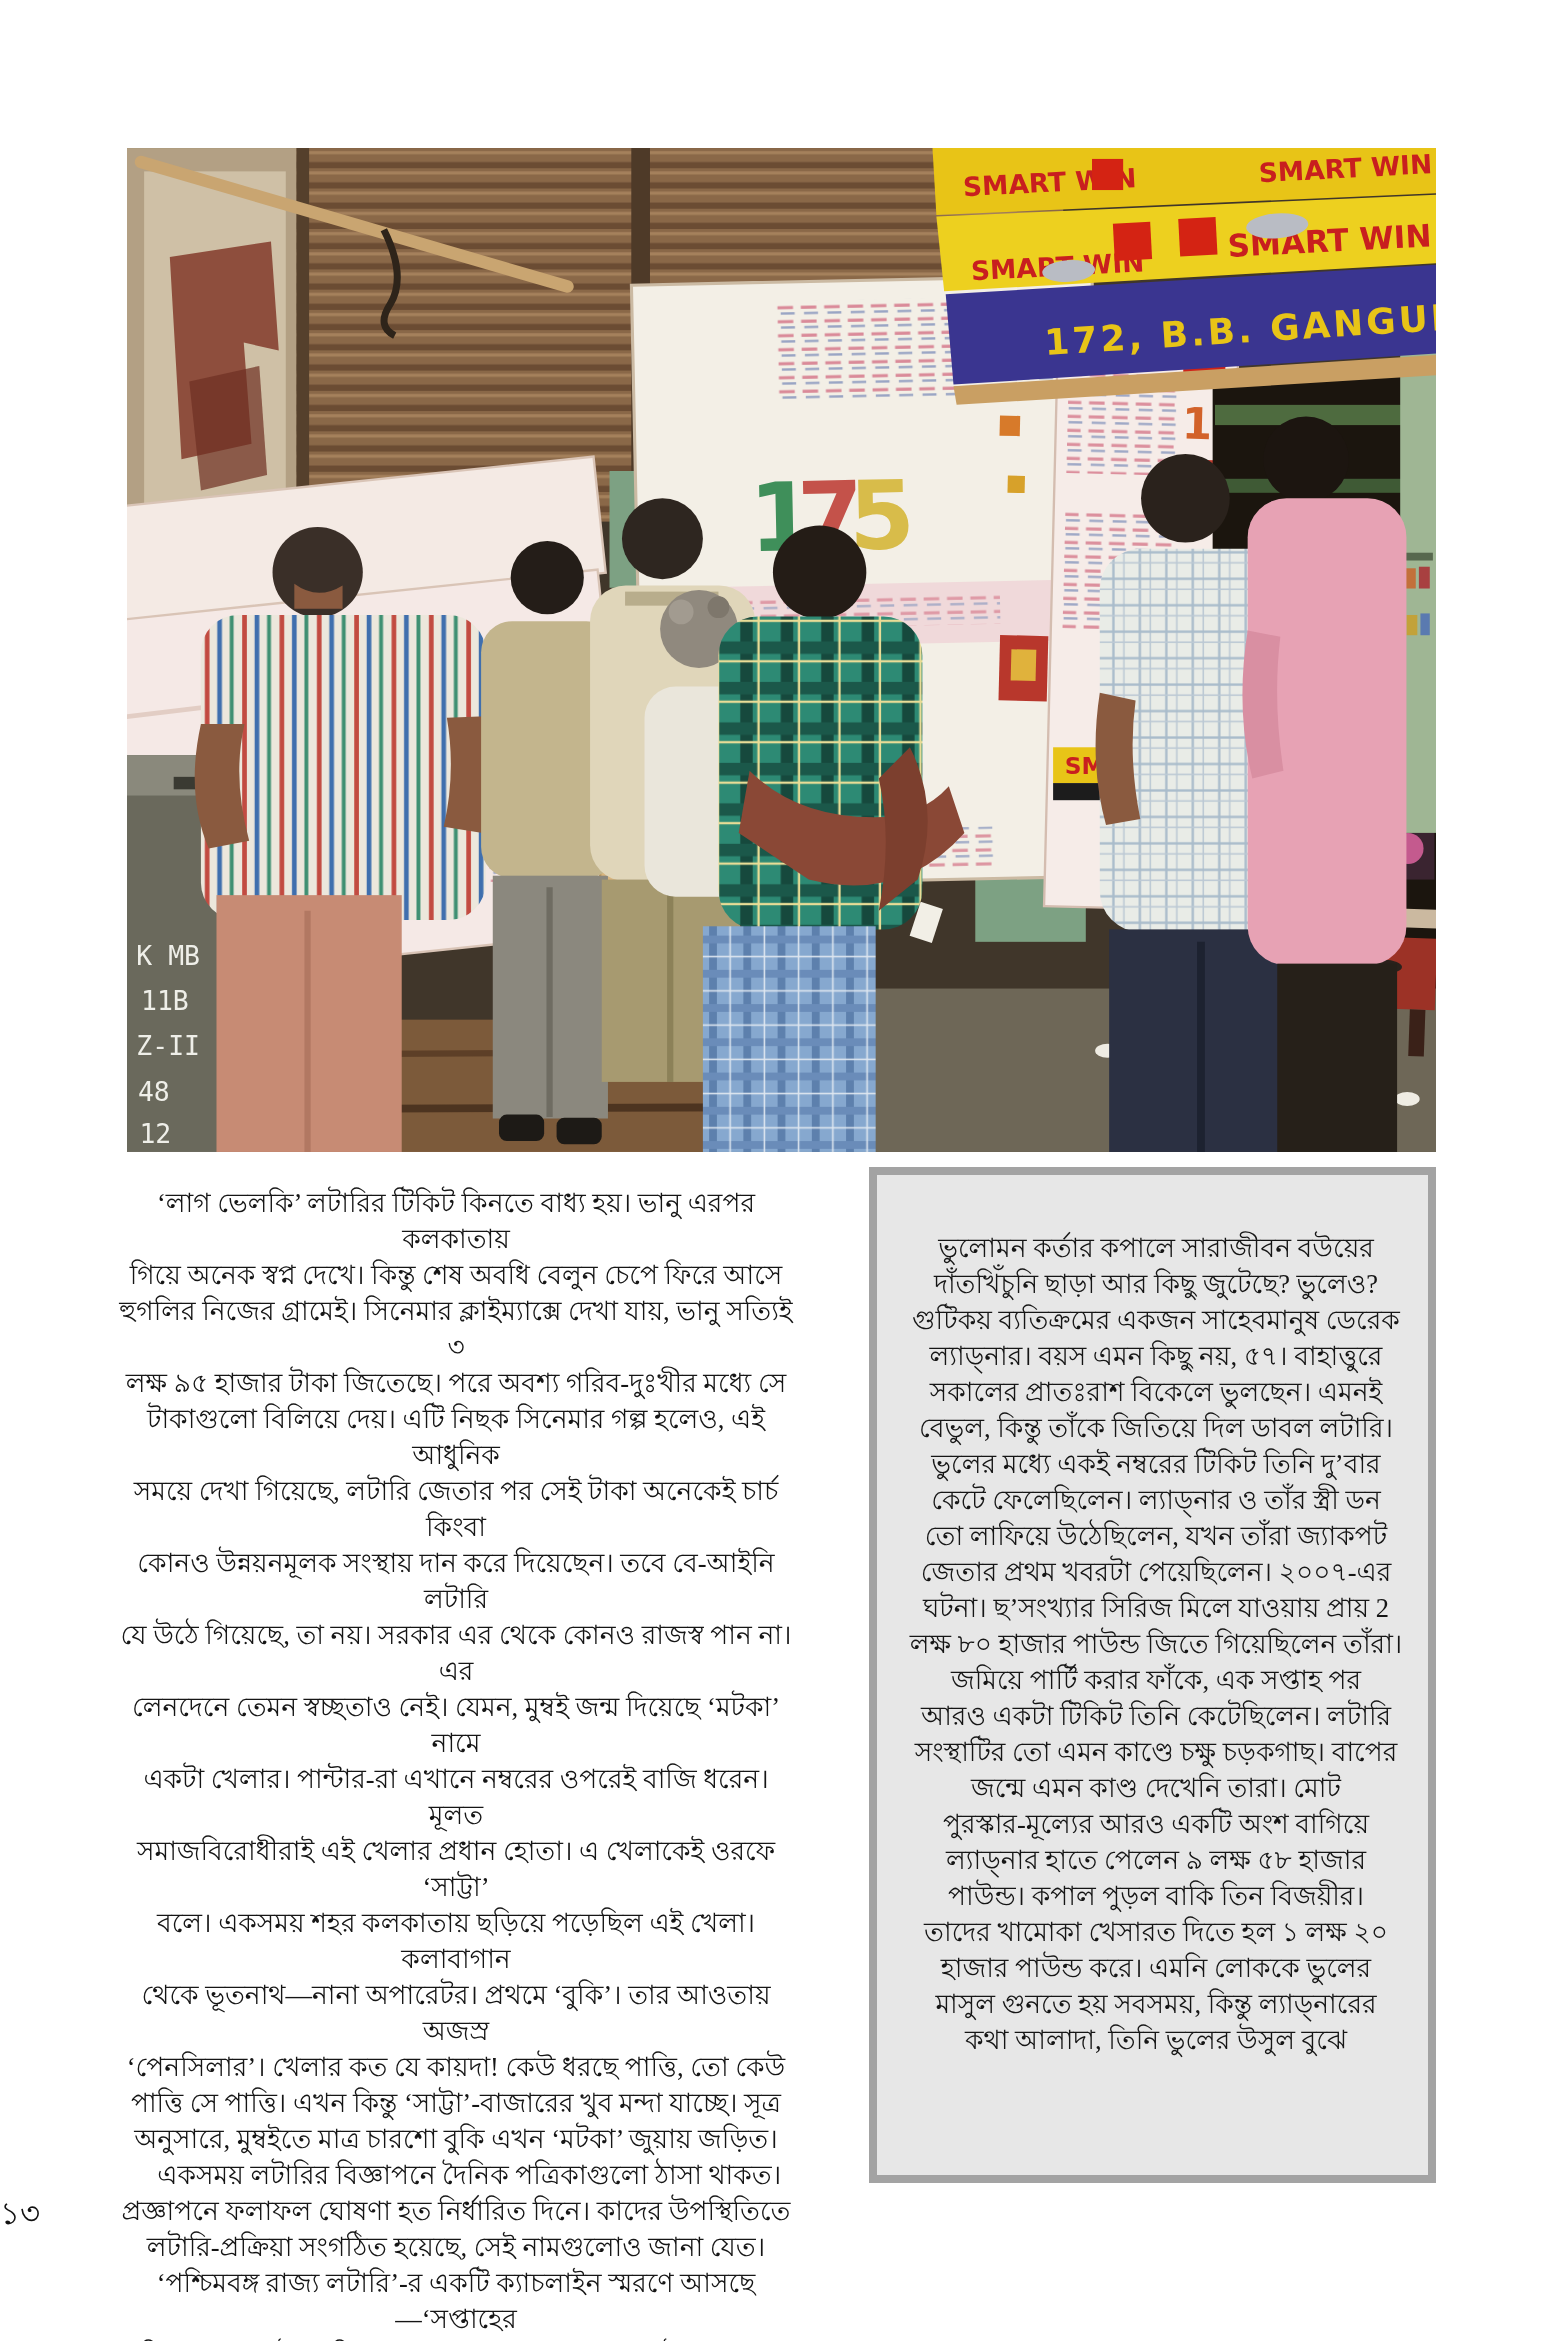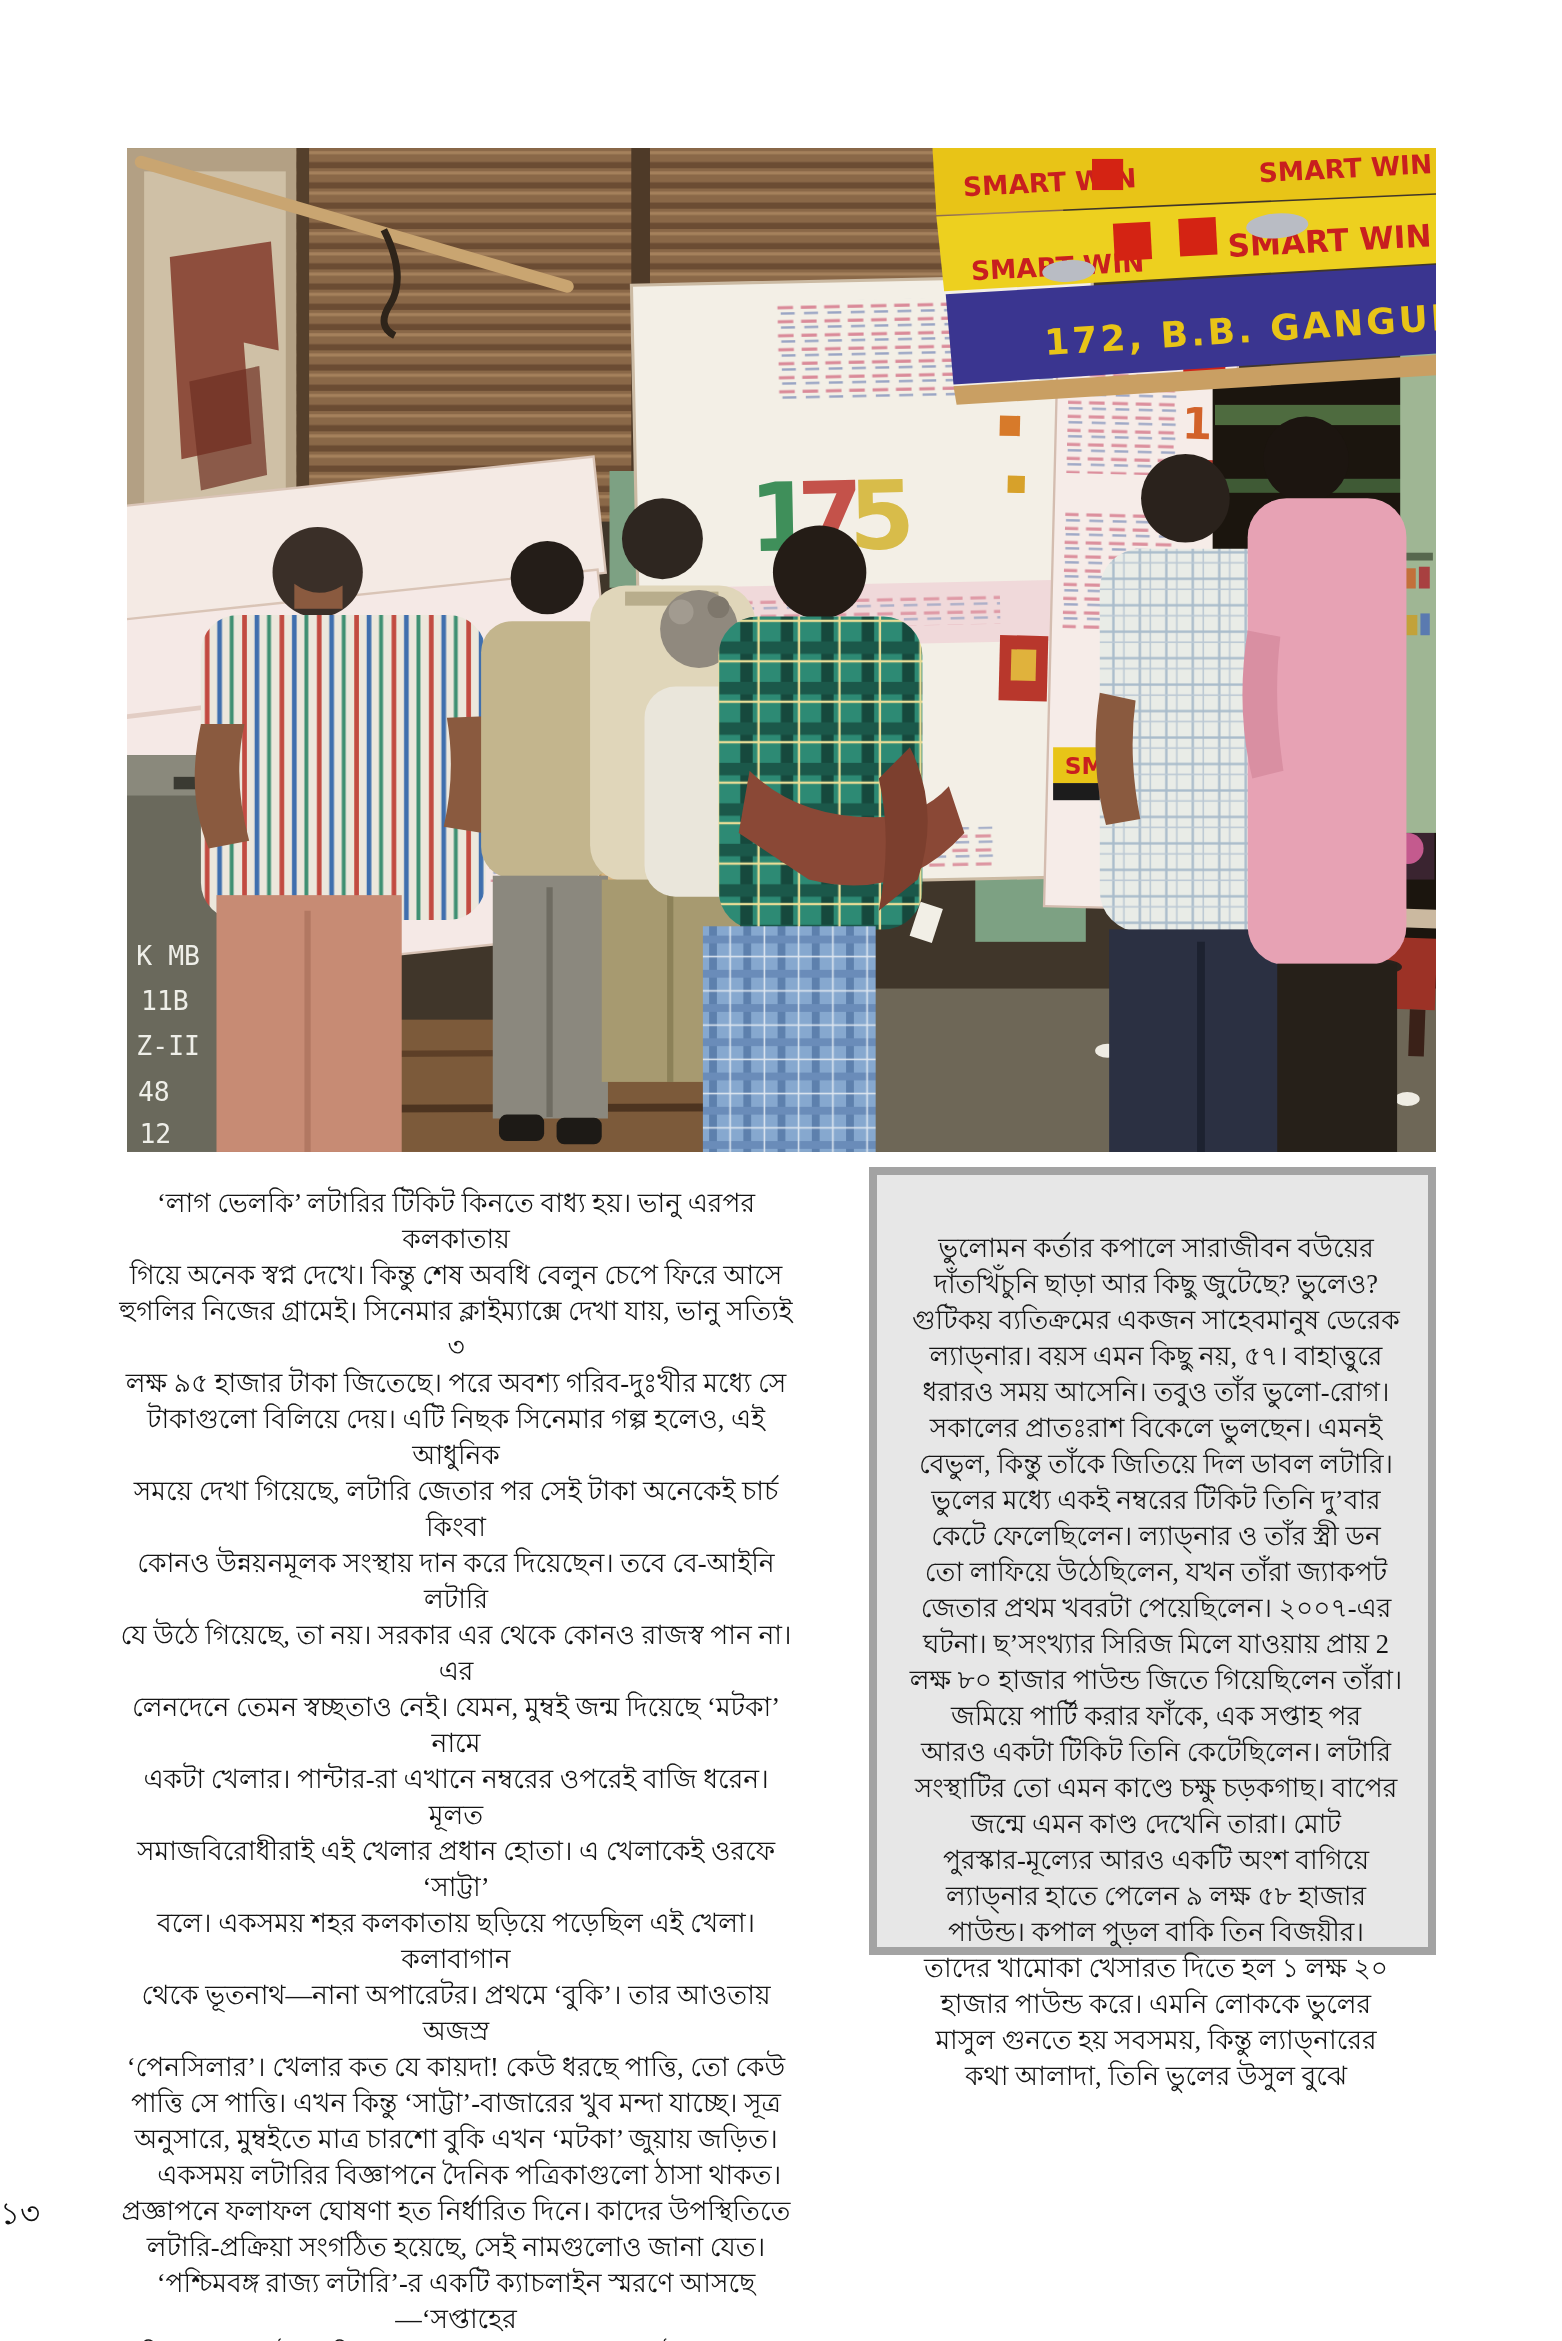--- a/index.html
+++ b/index.html
@@ -1,21 +1,21 @@
 <!DOCTYPE html>
 <html style="font-size:12.5px"><head>
 <meta charset="utf-8">
 <style>
   html,body{margin:0;padding:0;background:#ffffff;}
   .page{position:relative;width:1563px;height:2342px;background:#ffffff;overflow:hidden;
         font-family:"Liberation Serif","DejaVu Serif",serif;color:#151515;}
   .photo{position:absolute;left:127px;top:148px;width:1309px;height:1004px;}
   .col-left{position:absolute;left:118px;top:1185px;width:676px;
             font-size:26.5px;line-height:36px;}
-  .graybox{position:absolute;left:869px;top:1167px;width:567px;height:788px;
+  .graybox{position:absolute;left:869px;top:1167px;width:567px;height:1016px;
            background:#e7e7e7;border:8.6px solid #a3a3a3;box-sizing:border-box;}
   .col-right{position:absolute;left:24px;top:55px;width:510px;
              font-size:26.5px;line-height:36px;}
   .tline{white-space:pre-wrap;text-align:center;}
   .pageno{position:absolute;left:0;top:2189px;width:1547px;
           font-size:31px;color:#111;}
 </style>
 </head>
 <body>
 
@@ -314,21 +314,20 @@
       <div class="tline">‘পশ্চিমবঙ্গ রাজ্য লটারি’-র একটি ক্যাচলাইন স্মরণে আসছে—‘সপ্তাহের</div>
       <div class="tline">প্রতিবারে, লক্ষ টাকা মিলতে পারে’। এখন অবশ্য লক্ষ টাকার বদলে</div>
     </div>
 
   <div class="graybox">
     <div class="col-right">
         <div class="tline">ভুলোমন কর্তার কপালে সারাজীবন বউয়ের</div>
         <div class="tline">দাঁতখিঁচুনি ছাড়া আর কিছু জুটেছে? ভুলেও?</div>
         <div class="tline">গুটিকয় ব্যতিক্রমের একজন সাহেবমানুষ ডেরেক</div>
         <div class="tline">ল্যাড্‌নার। বয়স এমন কিছু নয়, ৫৭। বাহাত্তুরে</div>
-        <div class="tline">ধরারও সময় আসেনি। তবুও তাঁর ভুলো-রোগ।</div>
         <div class="tline">সকালের প্রাতঃরাশ বিকেলে ভুলছেন। এমনই</div>
         <div class="tline">বেভুল, কিন্তু তাঁকে জিতিয়ে দিল ডাবল লটারি।</div>
         <div class="tline">ভুলের মধ্যে একই নম্বরের টিকিট তিনি দু’বার</div>
         <div class="tline">কেটে ফেলেছিলেন। ল্যাড্‌নার ও তাঁর স্ত্রী ডন</div>
         <div class="tline">তো লাফিয়ে উঠেছিলেন, যখন তাঁরা জ্যাকপট</div>
         <div class="tline">জেতার প্রথম খবরটা পেয়েছিলেন। ২০০৭-এর</div>
         <div class="tline">ঘটনা। ছ’সংখ্যার সিরিজ মিলে যাওয়ায় প্রায় 2</div>
         <div class="tline">লক্ষ ৮০ হাজার পাউন্ড জিতে গিয়েছিলেন তাঁরা।</div>
         <div class="tline">জমিয়ে পার্টি করার ফাঁকে, এক সপ্তাহ পর</div>
         <div class="tline">আরও একটা টিকিট তিনি কেটেছিলেন। লটারি</div>

